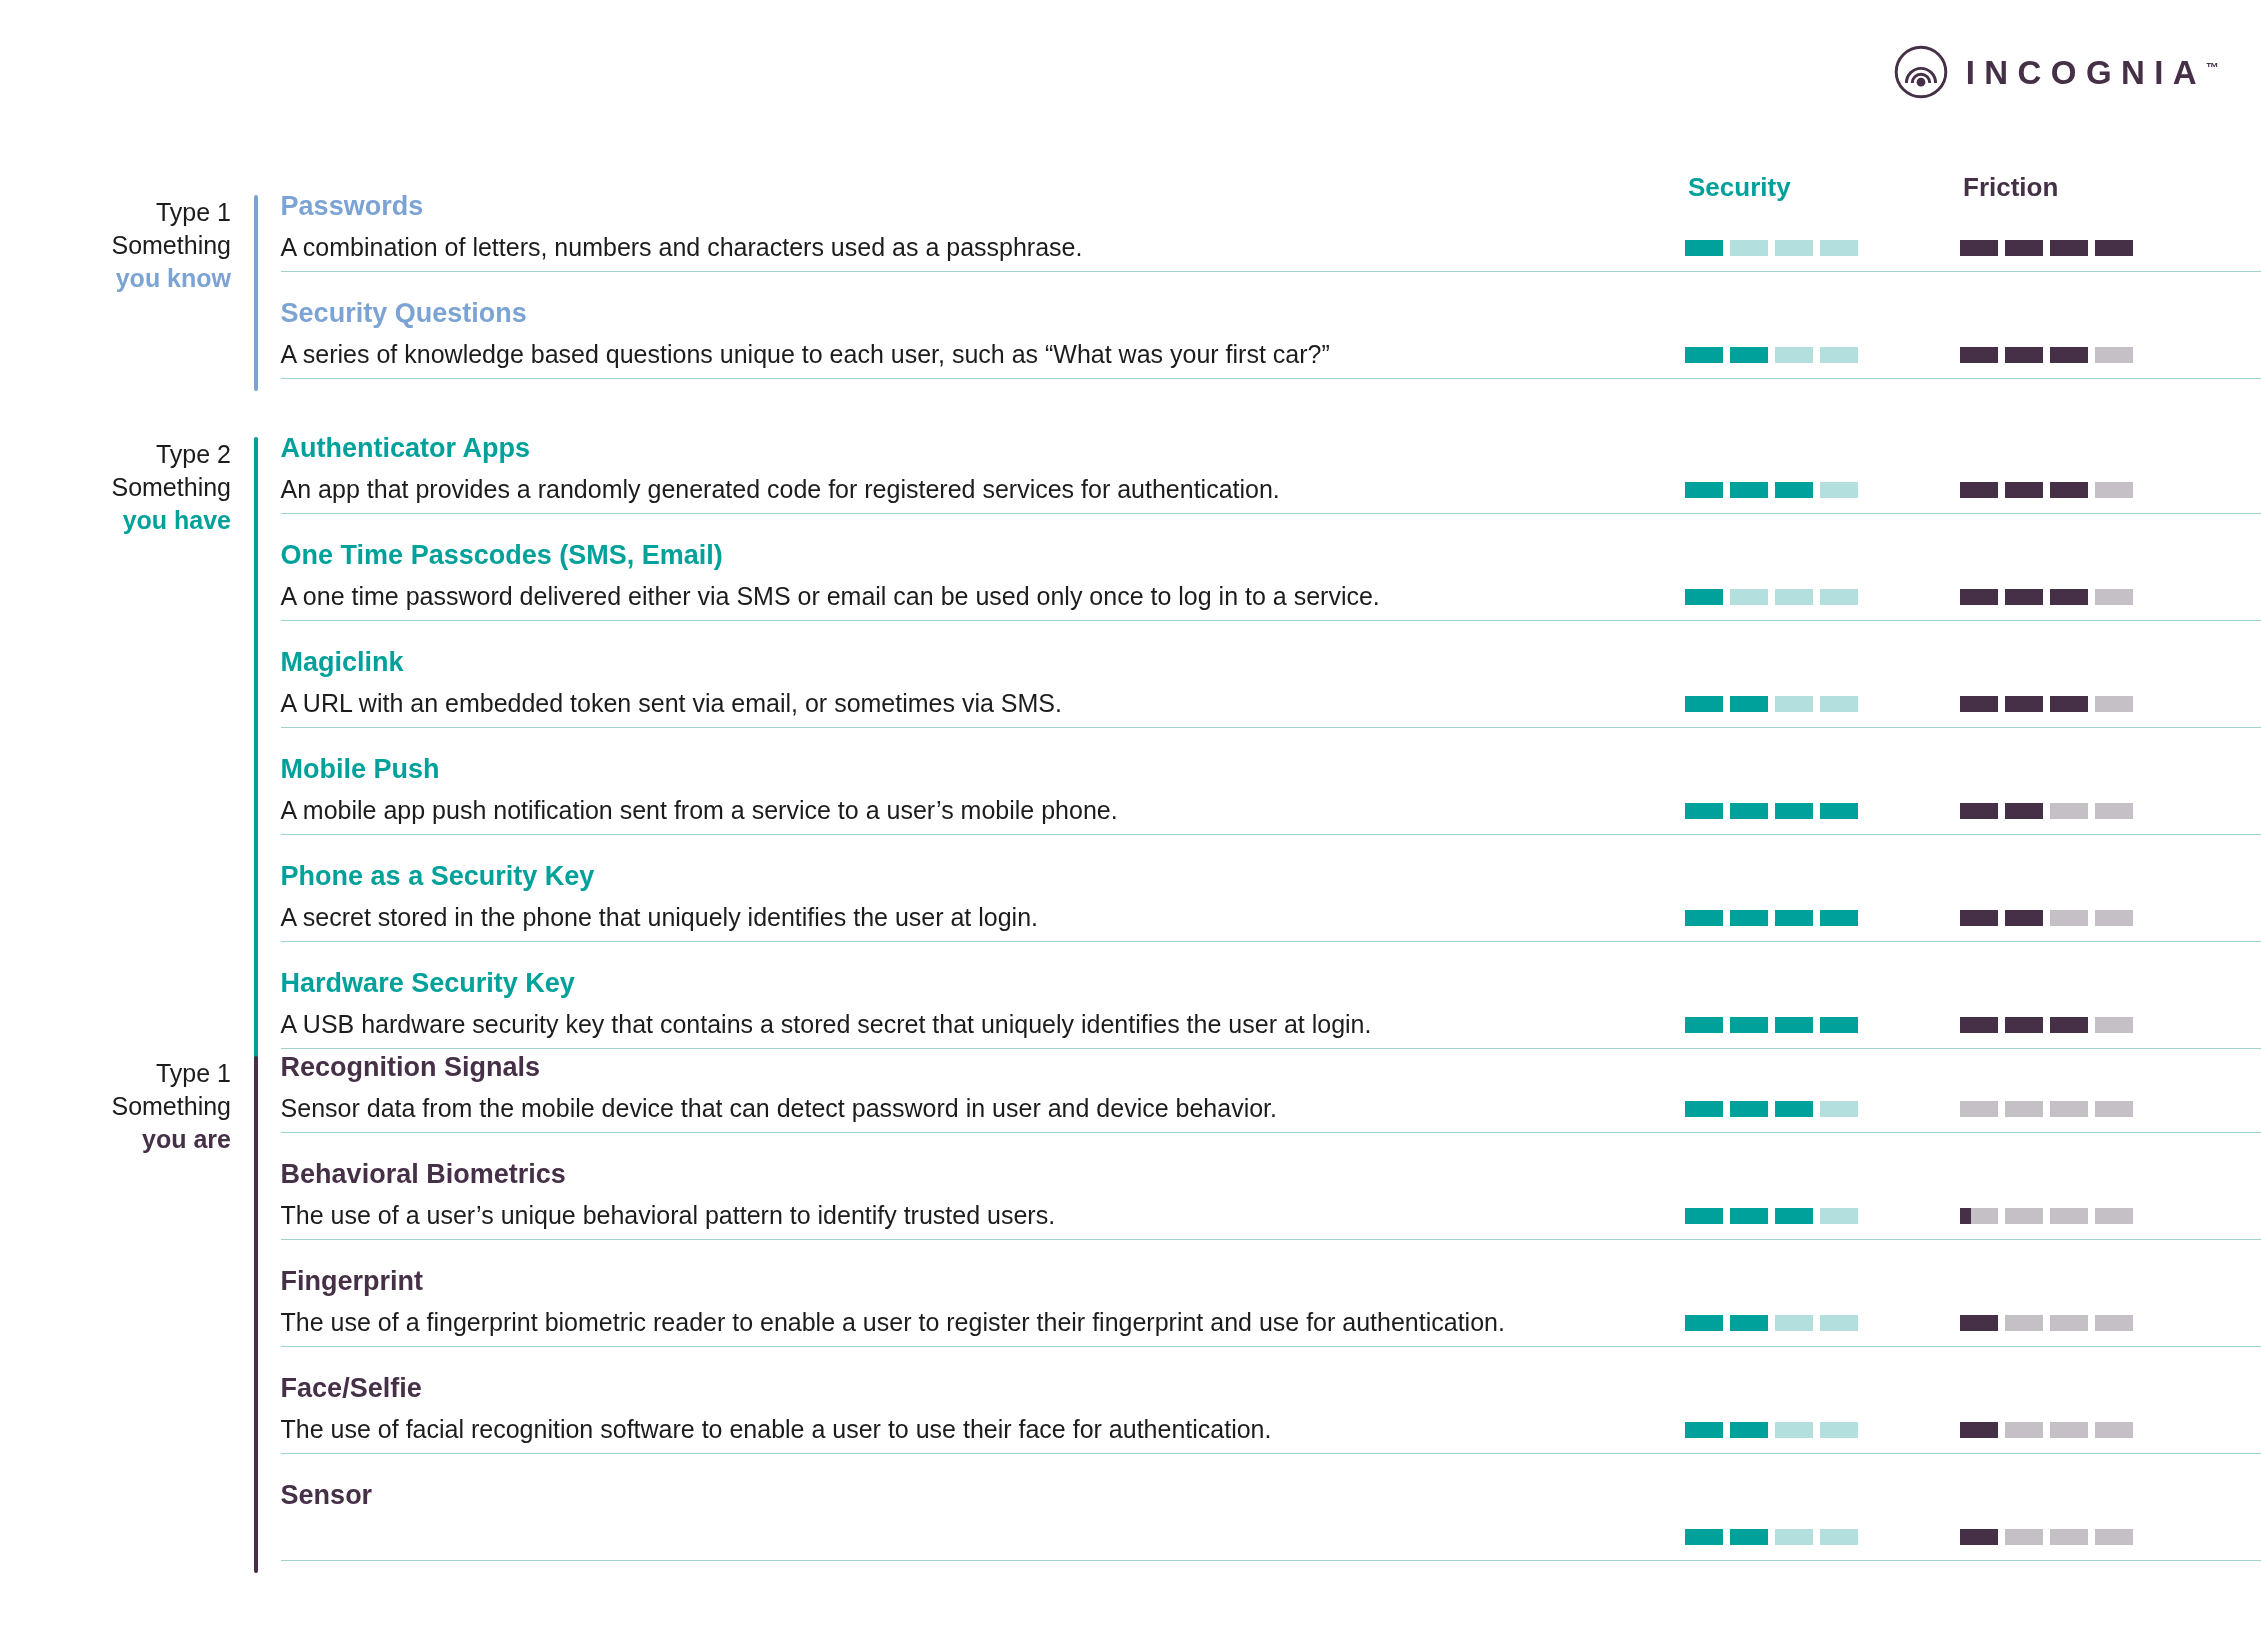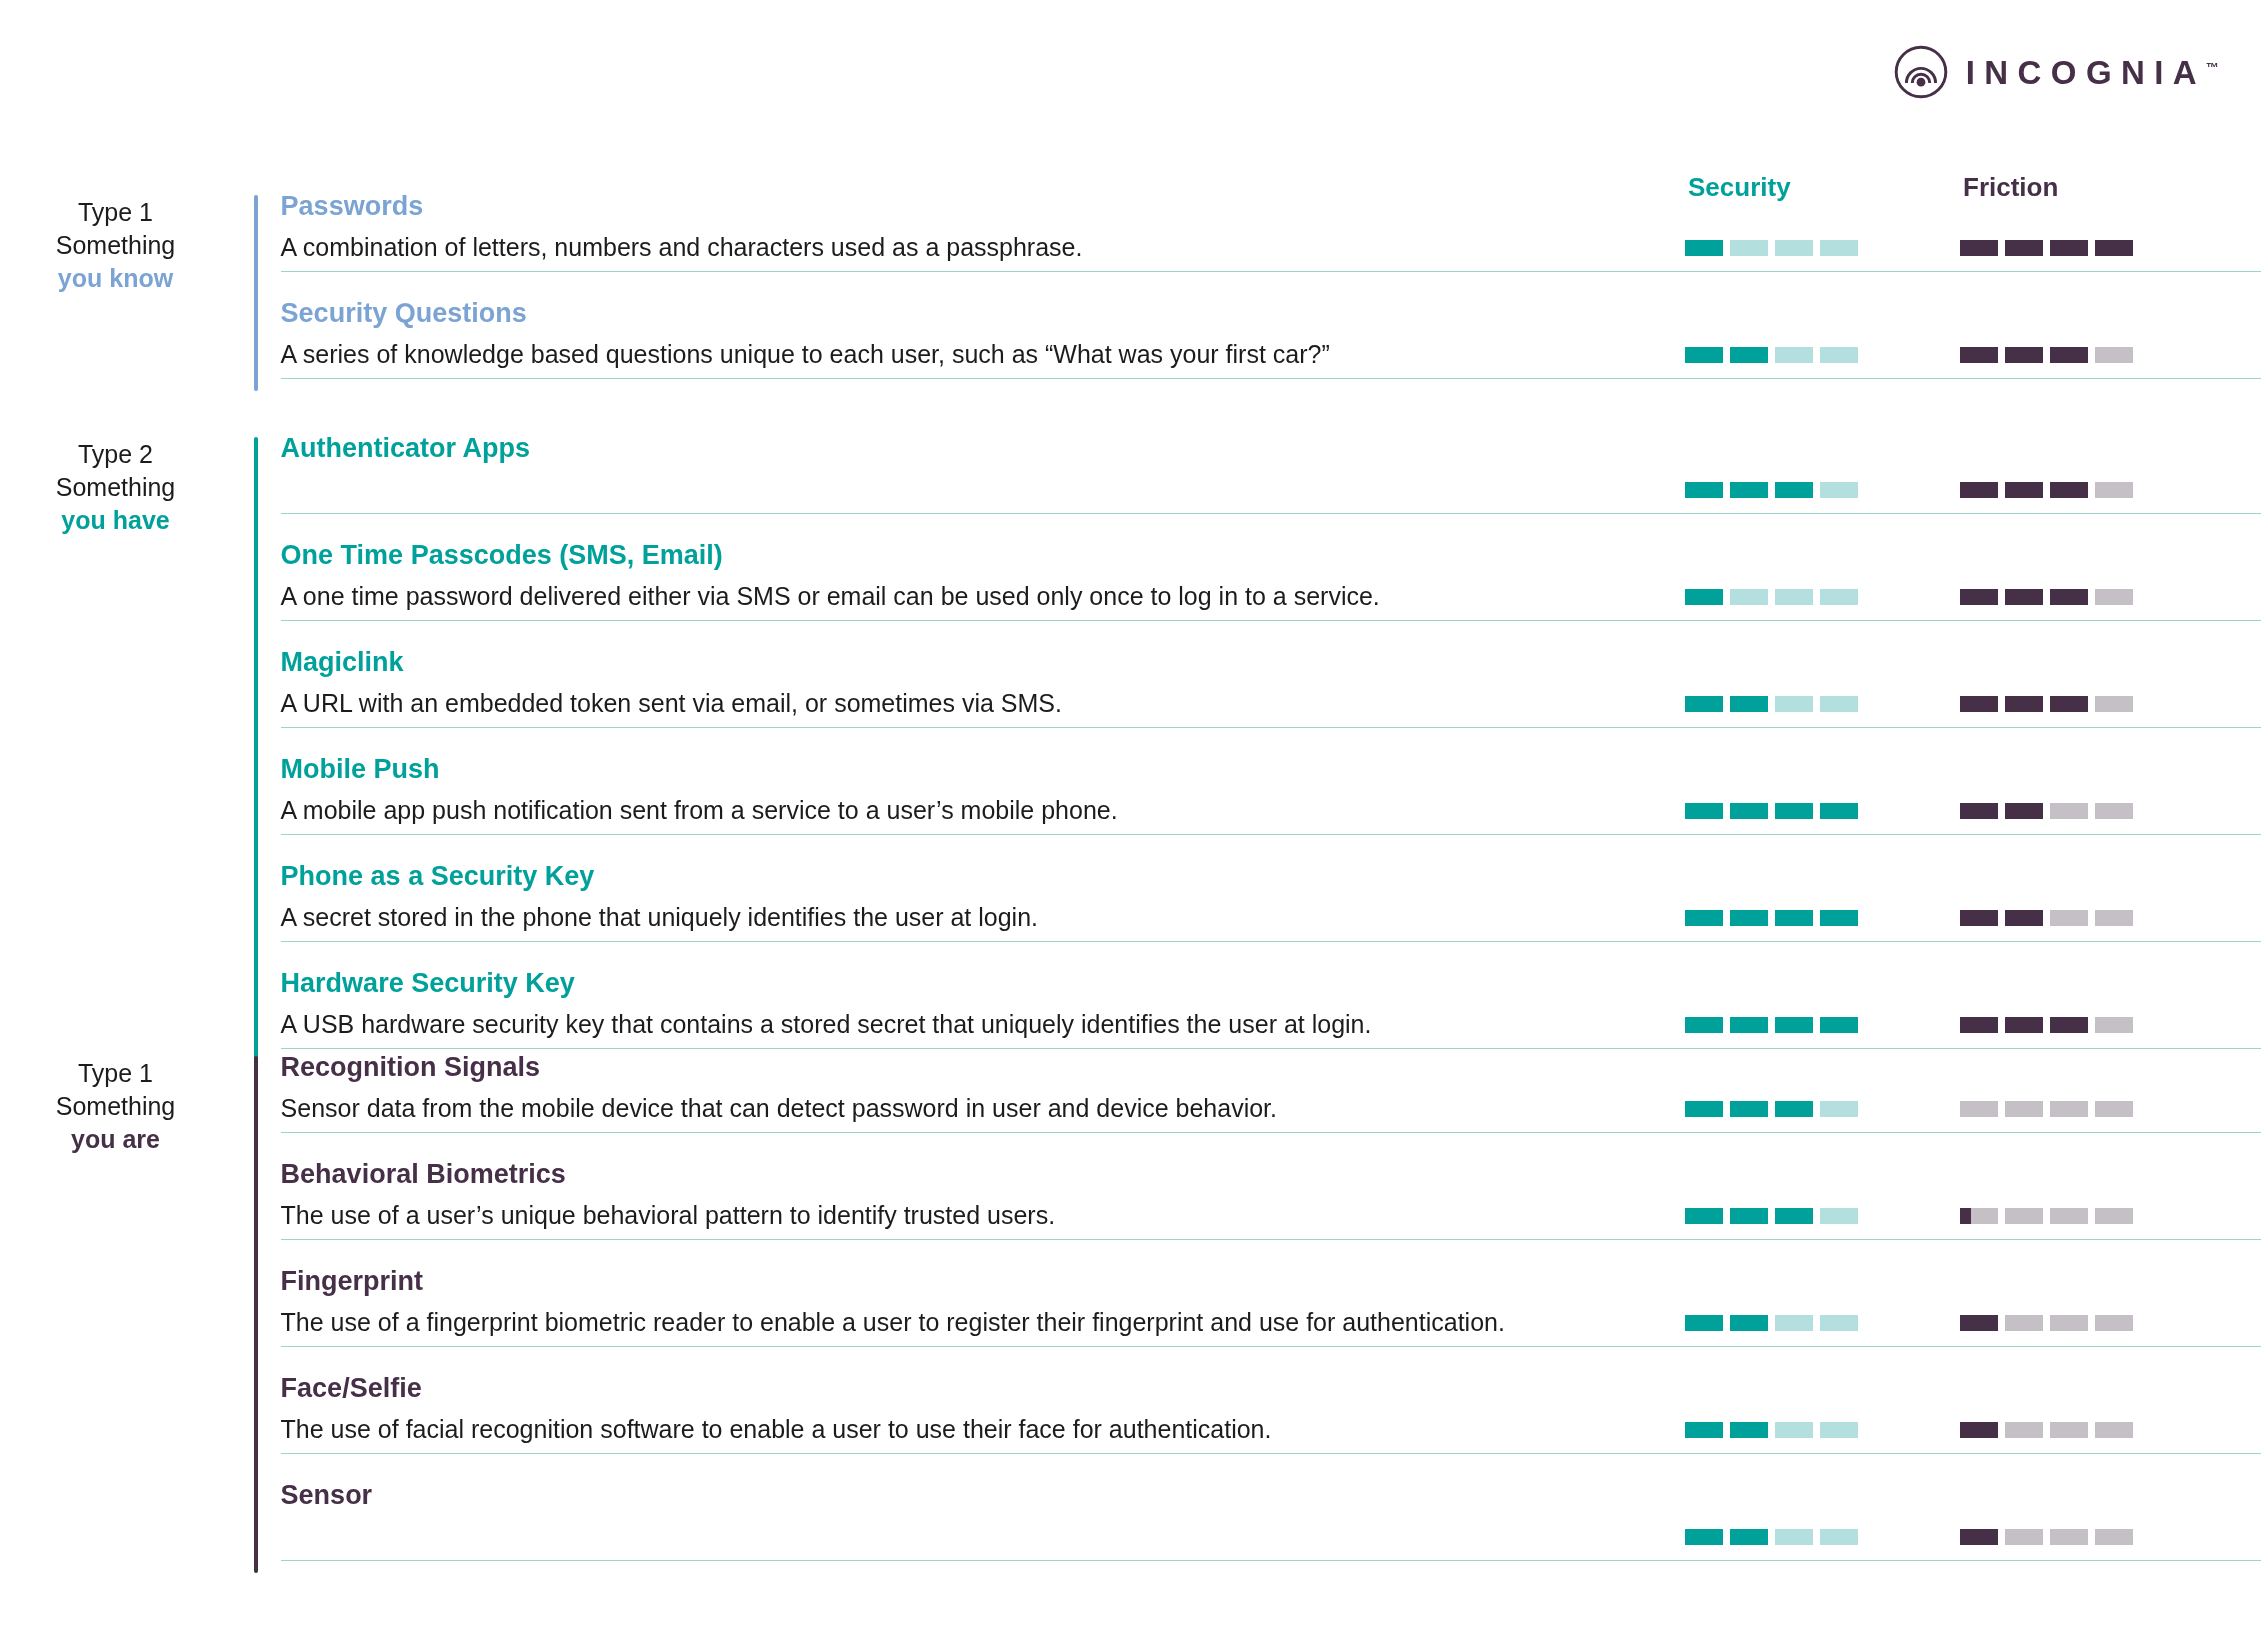--- a/index.html
+++ b/index.html
@@ -67,21 +67,21 @@
   .group {
     position: absolute;
     left: 0;
     width: 2261px;
     display: flex;
   }
 
   .group-label {
     width: 254px;
     flex: 0 0 254px;
-    text-align: center;
+    text-align: right;
     padding-right: 23px;
     padding-top: 13px;
   }
   .group-label .gl-line {
     font-size: 25px;
     line-height: 1.31;
     color: #1c1c1c;
     white-space: nowrap;
     font-weight: normal;
   }
@@ -262,20 +262,21 @@
       <div class="group" style="top: 425px;">
         <div class="group-label">
           <div class="gl-line">Type 2</div>
           <div class="gl-line">Something</div>
           <div class="gl-line accent" style="color: rgb(0, 161, 154);">you have</div>
         </div>
         <div class="group-rule" style="background: rgb(0, 161, 154); height: 625px;"></div>
         <div class="group-rows">
           <div class="row">
             <div class="row-title c-have">Authenticator Apps</div>
+            <div class="row-desc">An app that provides a randomly generated code for registered services for authentication.</div>
             <div class="meters">
               <div class="meter security">
                 <div class="seg" style="background: rgb(179, 224, 222);">
                   <div class="seg-fill" style="width: 100%; background: rgb(0, 161, 154);"></div>
                 </div>
                 <div class="seg" style="background: rgb(179, 224, 222);">
                   <div class="seg-fill" style="width: 100%; background: rgb(0, 161, 154);"></div>
                 </div>
                 <div class="seg" style="background: rgb(179, 224, 222);">
                   <div class="seg-fill" style="width: 100%; background: rgb(0, 161, 154);"></div>

